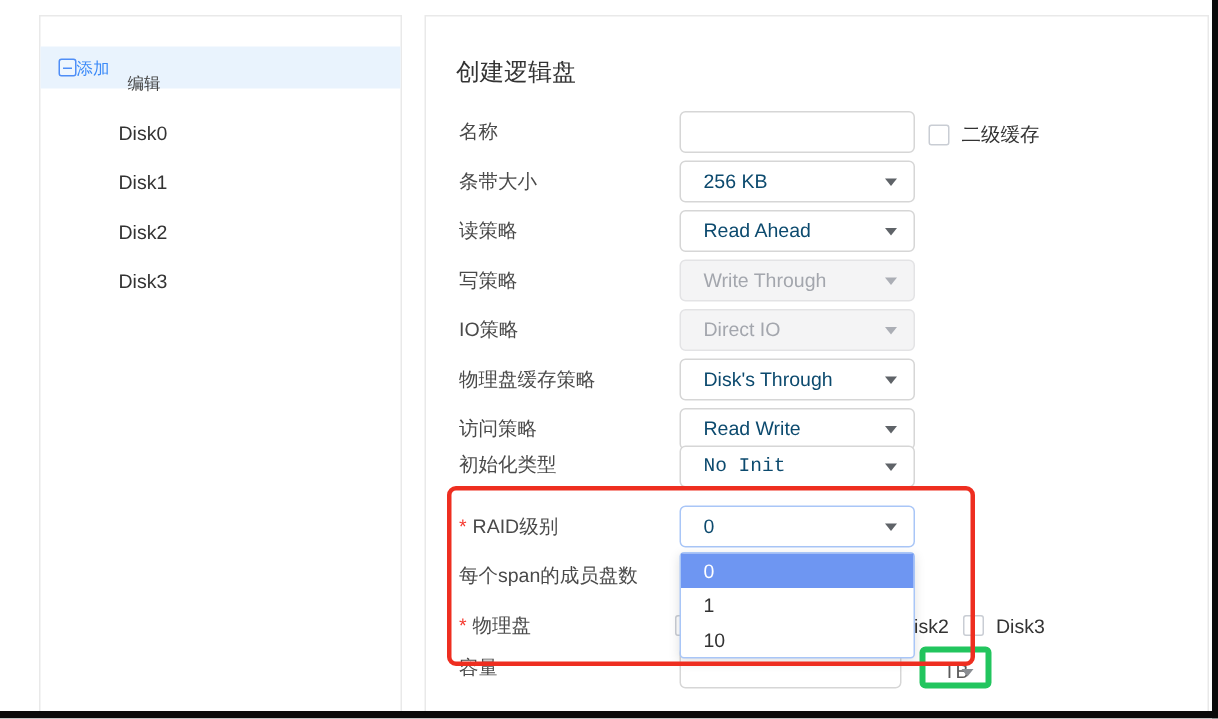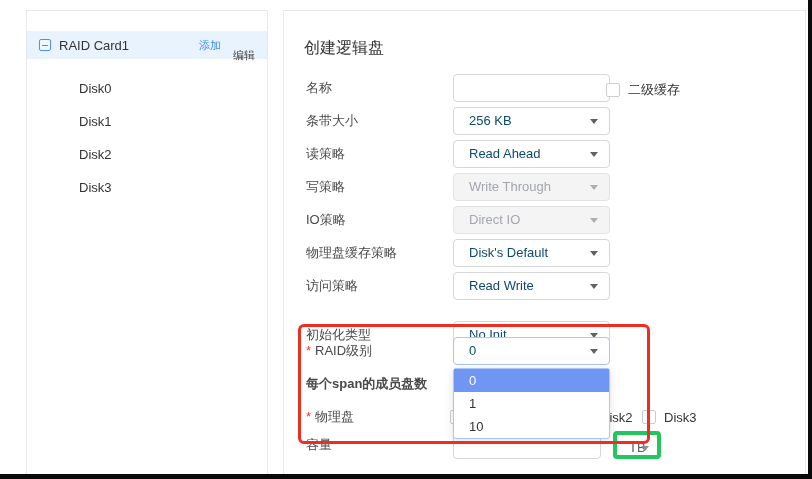--- a/index.html
+++ b/index.html
@@ -38,21 +38,21 @@
   .sel .arr { position:absolute; right:11px; top:11px; width:0; height:0;
               border-left:4.5px solid transparent; border-right:4.5px solid transparent; border-top:5px solid #5f6368; }
   .sel.disabled { background:#f4f4f5; color:#a3a6ad; border-color:#e3e3e5; cursor:default; }
   .sel.disabled .arr { border-top-color:#abaeb5; }
   .sel.focused { border-color:#a9c6f7; }
 
   .tinput { position:absolute; left:169px; top:0; width:157px; height:28px; border:1px solid #d6d6d6; border-radius:4px;
             background:#fff; font-size:13px; color:#333; padding:0 10px; outline:none; }
   .cb { width:14px; height:14px; border:1px solid #c9cdd4; border-radius:2px; background:#fff; display:inline-block; cursor:pointer; }
 
-  .name-extra { position:absolute; left:322px; top:7px; display:flex; align-items:center; }
+  .name-extra { position:absolute; left:335px; top:7px; display:flex; align-items:center; }
   .name-extra .cb-label { font-size:13px; color:#333; margin-left:8px; }
 
   
   .dd-panel { position:absolute; left:169px; top:357px; width:157px; height:71px; background:#fff;
               border:1px solid #a9c6f7; border-radius:3px; box-shadow:0 2px 8px rgba(0,0,0,.12);
               display:flex; flex-direction:column; z-index:6; }
   .dd-opt { flex:1 1 0; font-size:13px; color:#333; padding-left:15px; display:flex; align-items:center; cursor:pointer; }
   .dd-opt.selected { background:#6e96f2; color:#fff; }
 
   
@@ -71,21 +71,20 @@
              border:3px solid #ee2e20; border-radius:6px; z-index:10; pointer-events:none; }
 </style>
 </head>
 <body>
 
 <div class="page">
 
   <div class="card sidebar-card">
     <div class="tree-root-row">
       <span class="collapse-icon"></span>
-      <span class="tree-root-label">RAID Card1</span>
       <span class="tree-link add">添加</span>
       <span class="tree-link edit">编辑</span>
     </div>
     <div class="disk-list">
       <div class="disk-item">Disk0</div>
       <div class="disk-item">Disk1</div>
       <div class="disk-item">Disk2</div>
       <div class="disk-item">Disk3</div>
     </div>
   </div>
@@ -130,34 +129,34 @@
       <span class="flabel">IO策略</span>
       <div class="sel disabled">
         <span>Direct IO</span>
         <span class="arr"></span>
       </div>
     </div>
 
     <div class="frow" style="top:228px;">
       <span class="flabel">物理盘缓存策略</span>
       <div class="sel">
-        <span>Disk's Default</span>
+        <span>Disk's Through</span>
         <span class="arr"></span>
       </div>
     </div>
 
     <div class="frow" style="top:261px;">
       <span class="flabel">访问策略</span>
       <div class="sel">
         <span>Read Write</span>
         <span class="arr"></span>
       </div>
     </div>
 
-    <div class="frow" style="top:310px;">
+    <div class="frow" style="top:286px;font-family:Liberation Mono, monospace;">
       <span class="flabel">初始化类型</span>
       <div class="sel">
         <span>No Init</span>
         <span class="arr"></span>
       </div>
     </div>
 
     <div class="frow" style="top:326px;">
       <span class="flabel"><span class="req">*</span><span>RAID级别</span></span>
       <div class="sel focused">
@@ -165,21 +164,21 @@
         <span class="arr"></span>
       </div>
     </div>
 
     <div class="dd-panel">
       <div class="dd-opt selected">0</div>
       <div class="dd-opt">1</div>
       <div class="dd-opt">10</div>
     </div>
 
-    <div class="frow" style="top:359px;font-weight:bold;">
+    <div class="frow" style="top:359px;">
       <span class="flabel">每个span的成员盘数</span>
     </div>
 
     <div class="frow" style="top:392px; z-index:1;">
       <span class="flabel"><span class="req">*</span><span>物理盘</span></span>
       <span class="pd-item" style="left:166px;">
         <span class="cb"></span>
         <span class="pd-label">Disk0</span>
       </span>
       <span class="pd-item" style="left:230px;">

